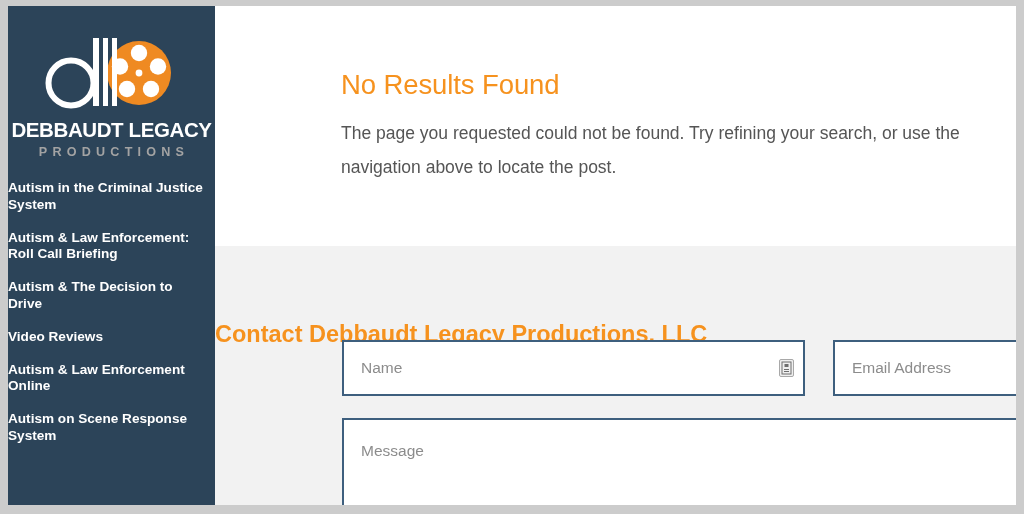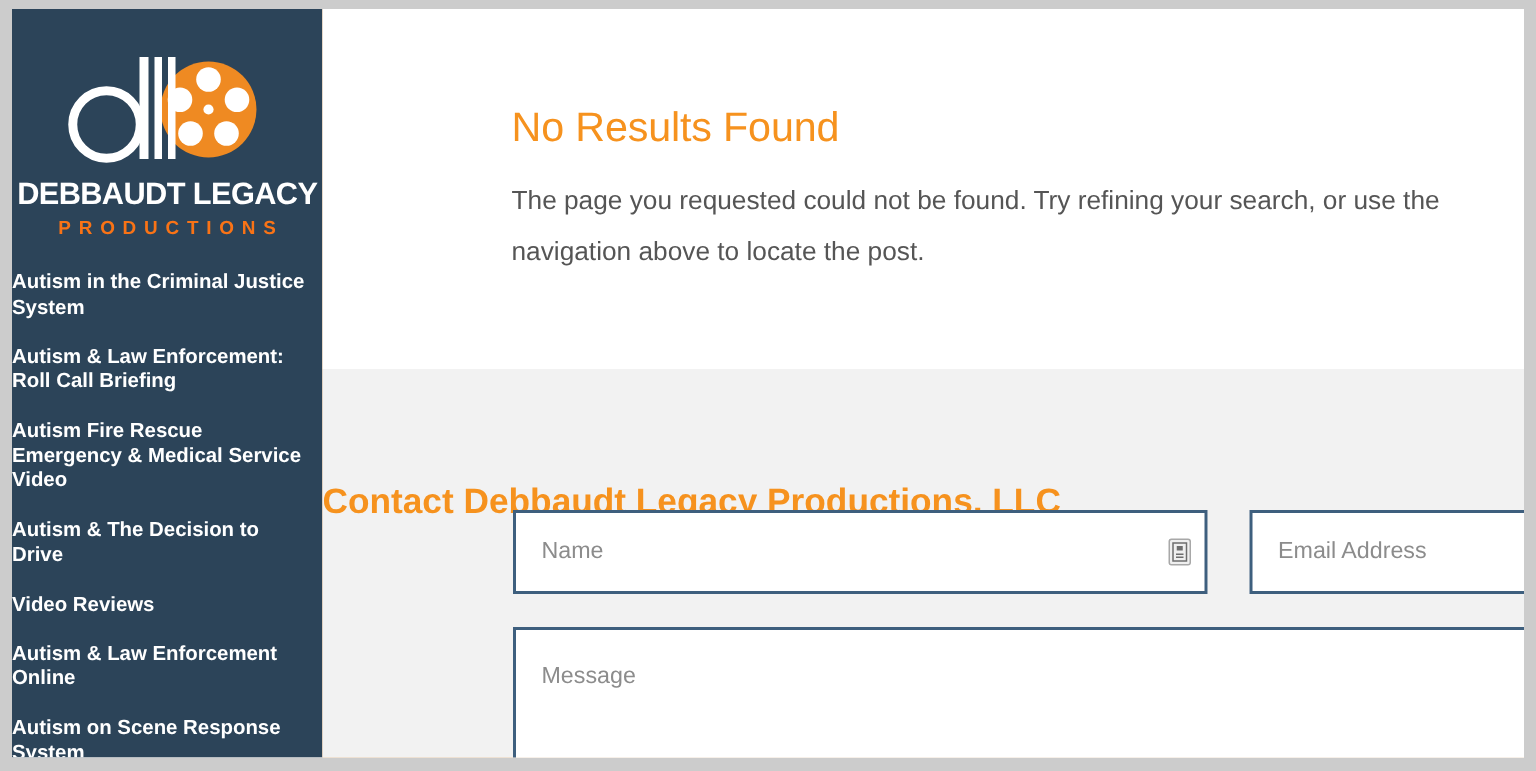--- a/index.html
+++ b/index.html
@@ -54,21 +54,21 @@
     display: block;
     color: #ffffff;
     font-size: 20.5px;
     font-weight: bold;
     letter-spacing: -0.4px;
     line-height: 1;
     white-space: nowrap;
   }
   .wm-sub {
     display: block;
-    color: #f97316;
+    color: #a3a3a3;
     font-size: 12.6px;
     font-weight: bold;
     letter-spacing: 5.2px;
     line-height: 1;
     margin-top: 5px;
     margin-left: 5px;
     white-space: nowrap;
   }
 
   
@@ -87,21 +87,21 @@
     margin-bottom: 16.5px;
     cursor: pointer;
     text-decoration: none;
   }
 
   
   #main {
     position: absolute;
     left: 207px; top: 0;
     width: 801px; height: 499px;
-    background: #fdba74;
+    background: #f0abfc;
   }
   #notfound {
     position: absolute;
     left: 0; top: 0;
     width: 801px; height: 240px;
     background: #ffffff;
   }
   #notfound-title {
     position: absolute;
     left: 126px; top: 45px;
@@ -217,21 +217,20 @@
         </div>
         <div id="logo-wordmark">
           <span class="wm-main">DEBBAUDT LEGACY</span>
           <span class="wm-sub">PRODUCTIONS</span>
         </div>
       </div>
 
       <nav id="sidebar-nav">
         <a class="nav-item">Autism in the Criminal Justice System</a>
         <a class="nav-item">Autism &amp; Law Enforcement: Roll Call Briefing</a>
-        <a class="nav-item">Autism Fire Rescue Emergency &amp; Medical Service Video</a>
         <a class="nav-item">Autism &amp; The Decision to Drive</a>
         <a class="nav-item">Video Reviews</a>
         <a class="nav-item">Autism &amp; Law Enforcement Online</a>
         <a class="nav-item">Autism on Scene Response System</a>
       </nav>
     </div>
 
     <div id="main">
 
       <section id="notfound">

